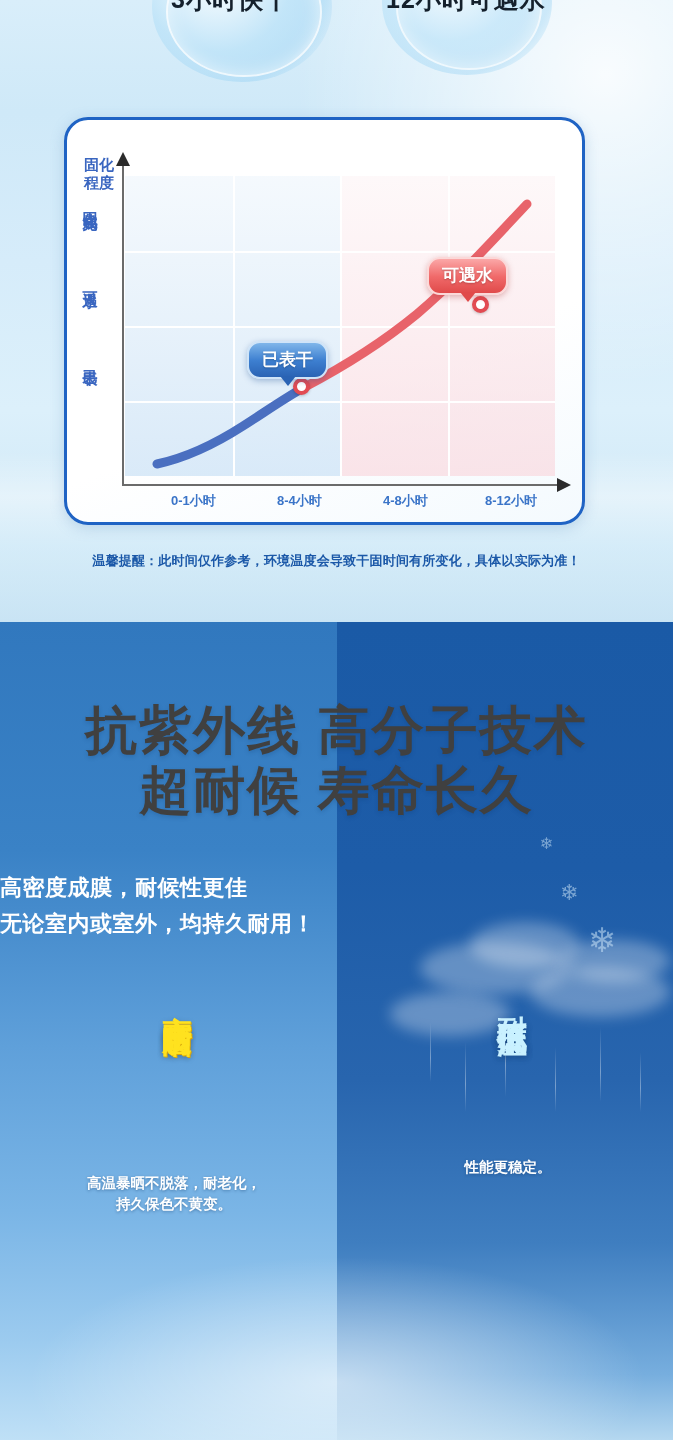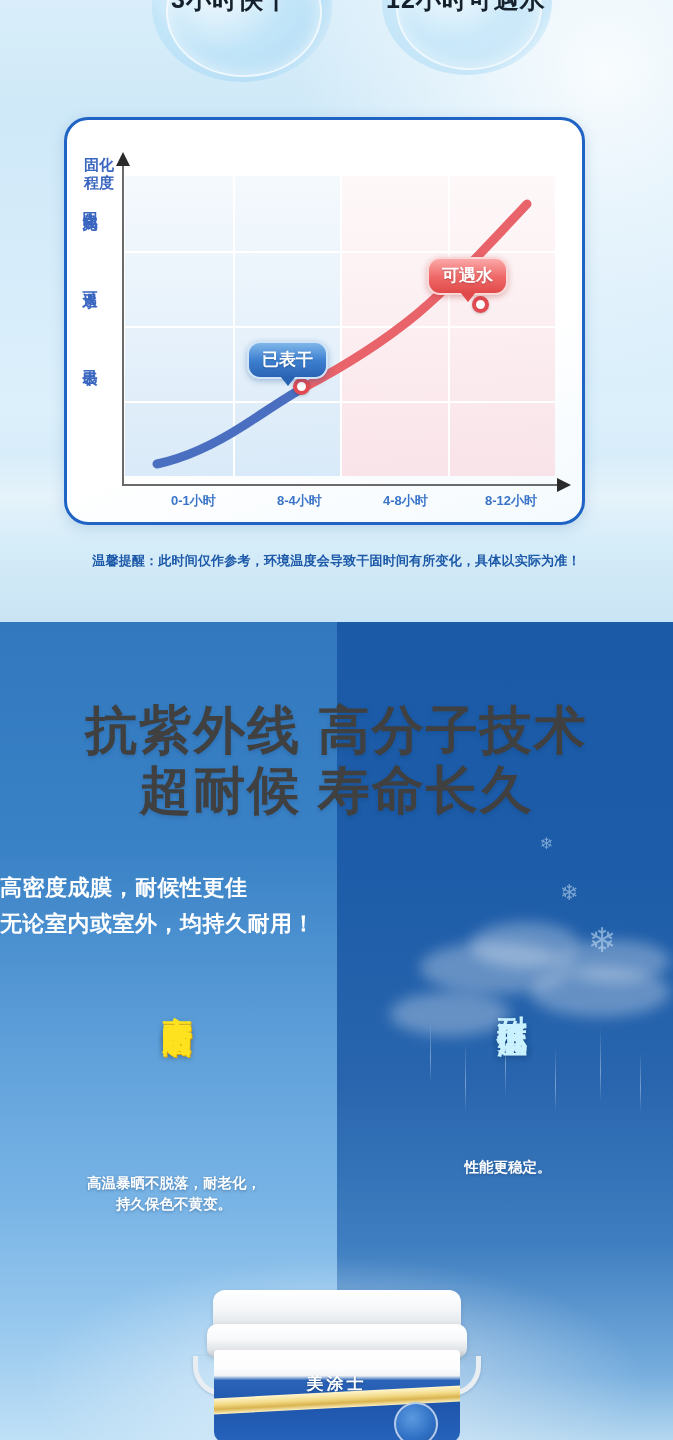--- a/index.html
+++ b/index.html
@@ -281,24 +281,14 @@
 
   <div class="caption cap-left">
     <div>高温暴晒不脱落，耐老化，</div>
     <div>持久保色不黄变。</div>
   </div>
   <div class="caption cap-right">
     <div>性能更稳定。</div>
   </div>
 
   <div class="bucket-glow"></div>
-  <div class="bucket">
-    <div class="handle"></div>
-    <div class="lid"></div>
-    <div class="lid-rim"></div>
-    <div class="body">
-      <div class="brand">美涂士</div>
-      <div class="gold-band"></div>
-      <div class="seal"></div>
-    </div>
-  </div>
 
 </div>
 
 </body></html>

